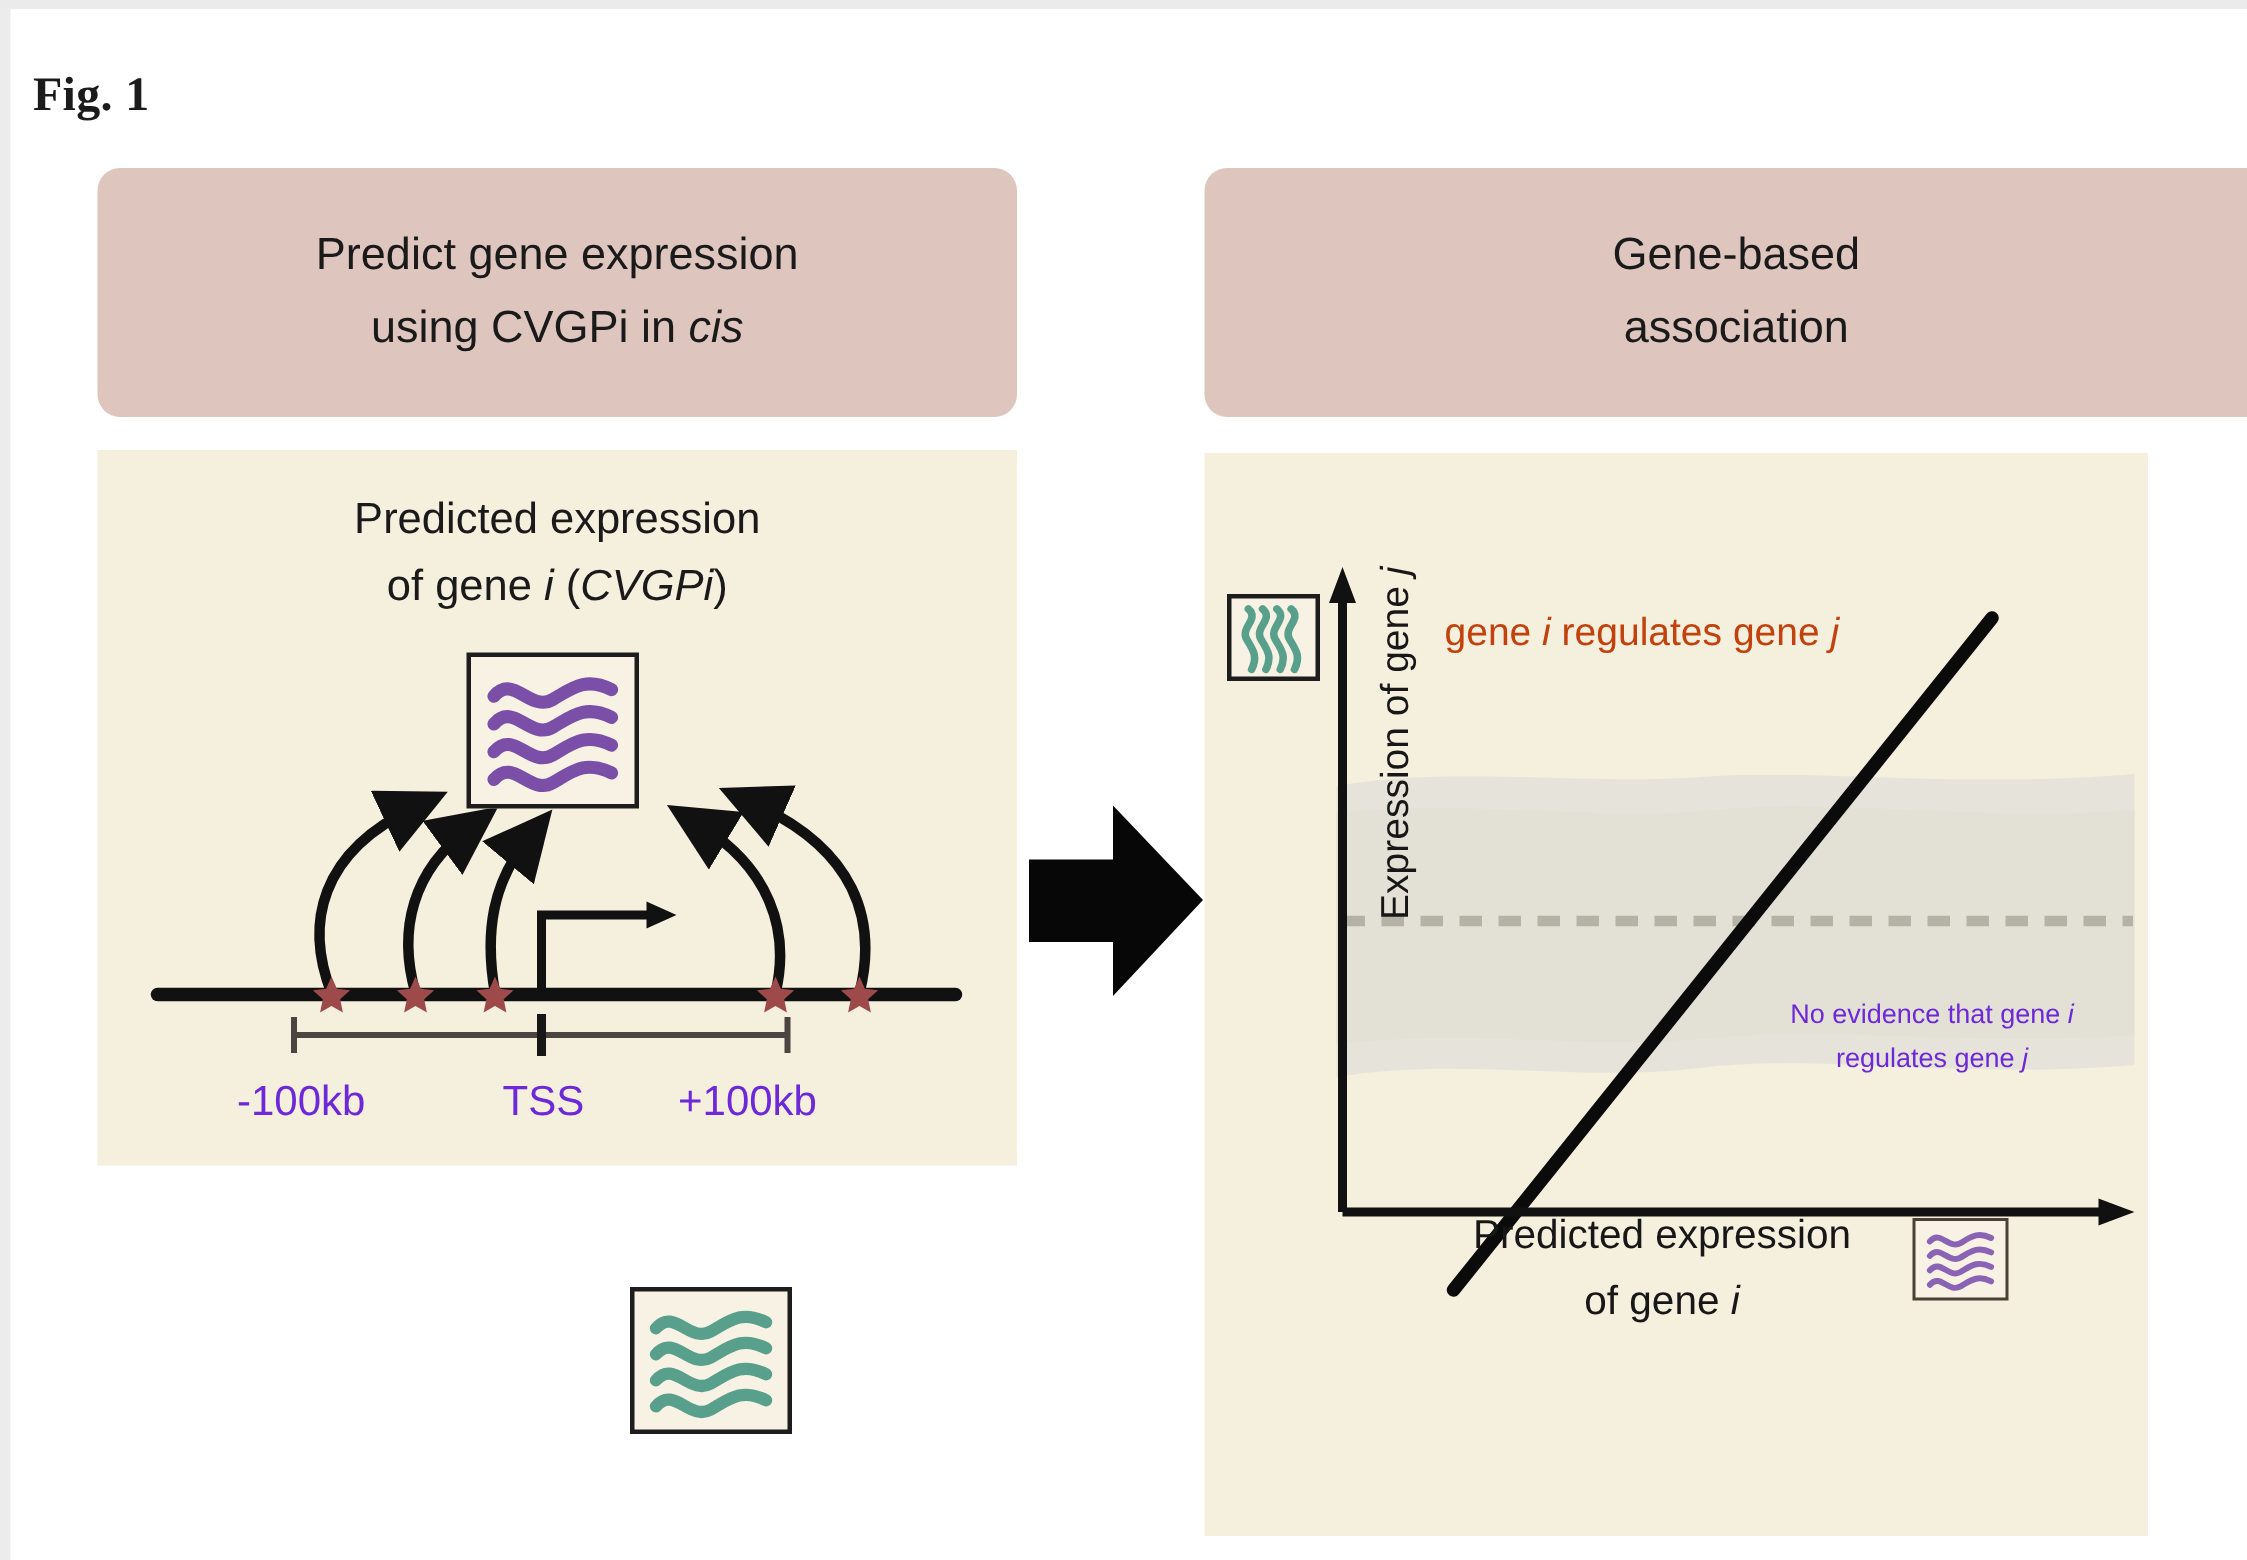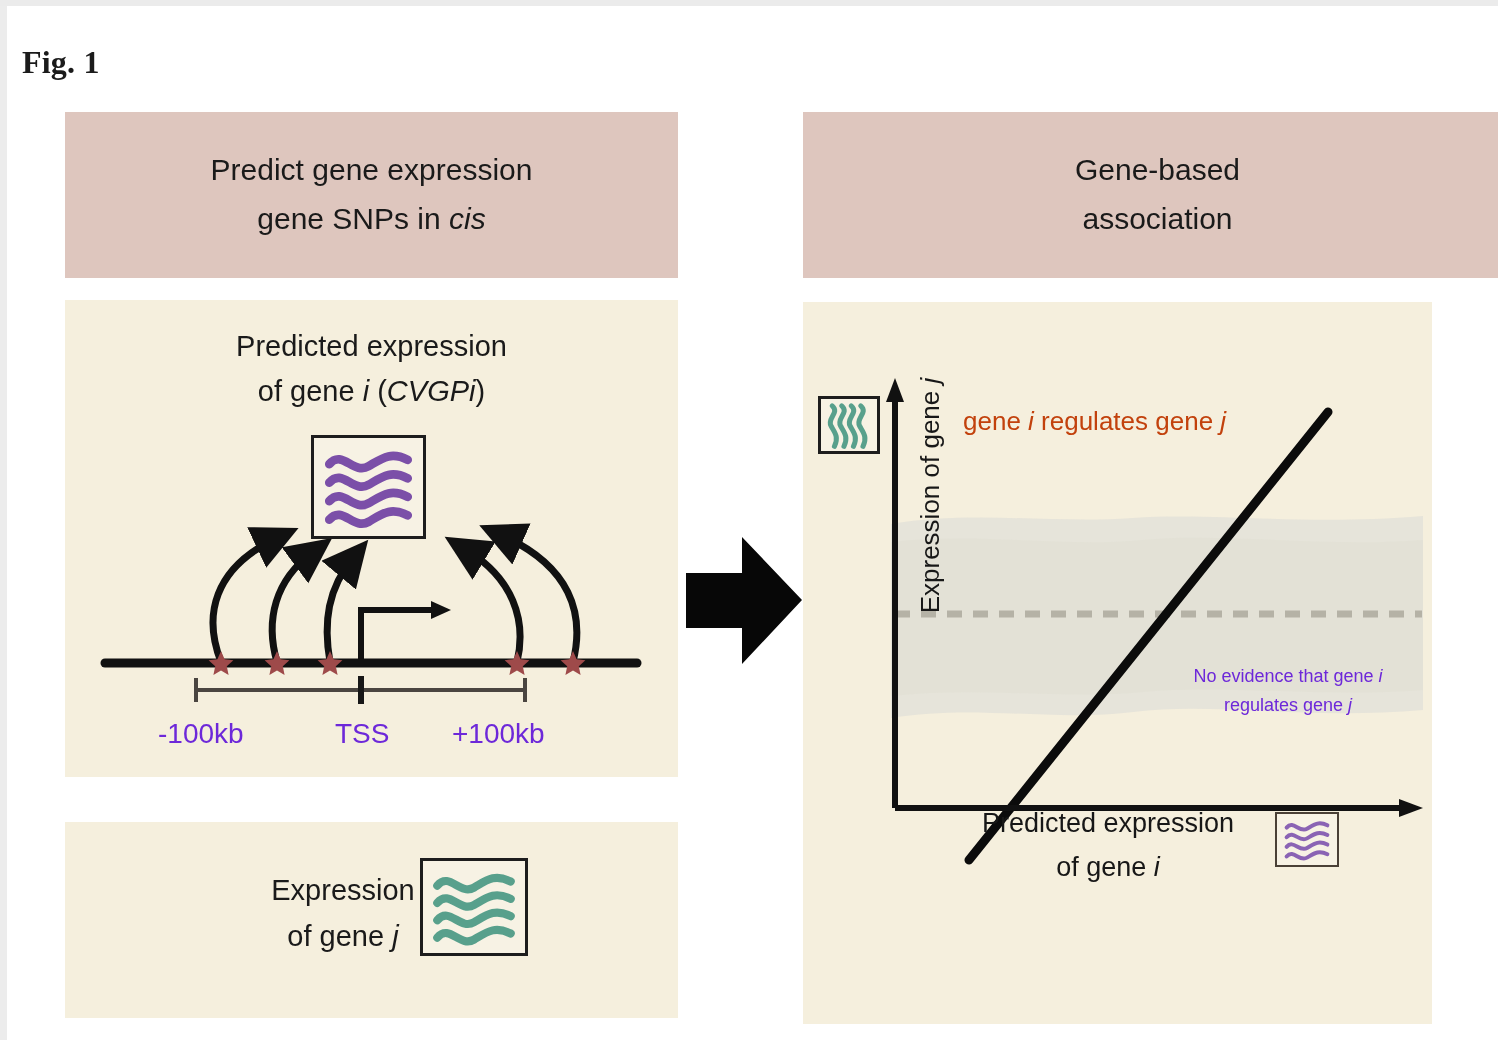--- a/index.html
+++ b/index.html
@@ -54,20 +54,21 @@
   }
 
   
   .header-band {
     position: absolute;
     background: #dec6be;
     display: flex;
     align-items: center;
     justify-content: center;
     text-align: center;
+    border-radius: 15px;
   }
   .header-band .band-text {
     font-size: 30px;
     line-height: 1.62;
     color: #1a1a1a;
   }
   .body-panel {
     position: absolute;
     background: #f5efdd;
   }
@@ -224,21 +225,21 @@
 
   <div class="edge-strip-left"></div>
   <div class="edge-strip-top"></div>
   <div class="edge-strip-right"></div>
 
   <div class="fig-label">Fig. 1</div>
 
   <div class="header-band" id="left-header">
     <div class="band-text">
       <span>Predict gene expression</span><br>
-      <span>gene SNPs in </span><span class="ital">cis</span>
+      <span>using CVGPi in </span><span class="ital">cis</span>
     </div>
   </div>
 
   <div class="body-panel" id="left-body">
     <div class="panel-title" id="left-body-title">
       <span>Predicted expression</span><br>
       <span>of gene </span><span class="ital">i</span><span> (</span><span class="ital">CVGPi</span><span>)</span>
     </div>
   </div>
 
@@ -288,26 +289,20 @@
         <path d="M14,58 C26,44 36,68 50,60 C62,53 70,46 86,54"></path>
         <path d="M14,75 C26,61 36,85 50,77 C62,70 70,63 86,71"></path>
       </g>
     </svg>
   </div>
 
   <div class="axis-text" style="left:158px; top:718px;">-100kb</div>
   <div class="axis-text" style="left:335px; top:718px;">TSS</div>
   <div class="axis-text" style="left:452px; top:718px;">+100kb</div>
 
-  <div class="body-panel" id="left-footer">
-    <div id="left-footer-label">
-      <span>Expression</span><br>
-      <span>of gene </span><span class="ital">j</span>
-    </div>
-  </div>
 
   <div class="gene-box" id="genej-box-left">
     <svg viewBox="0 0 100 90">
       <g fill="none" stroke="#58a08c" stroke-width="8" stroke-linecap="round">
         <path d="M14,24 C26,10 36,34 50,26 C62,19 70,12 86,20"></path>
         <path d="M14,41 C26,27 36,51 50,43 C62,36 70,29 86,37"></path>
         <path d="M14,58 C26,44 36,68 50,60 C62,53 70,46 86,54"></path>
         <path d="M14,75 C26,61 36,85 50,77 C62,70 70,63 86,71"></path>
       </g>
     </svg>

